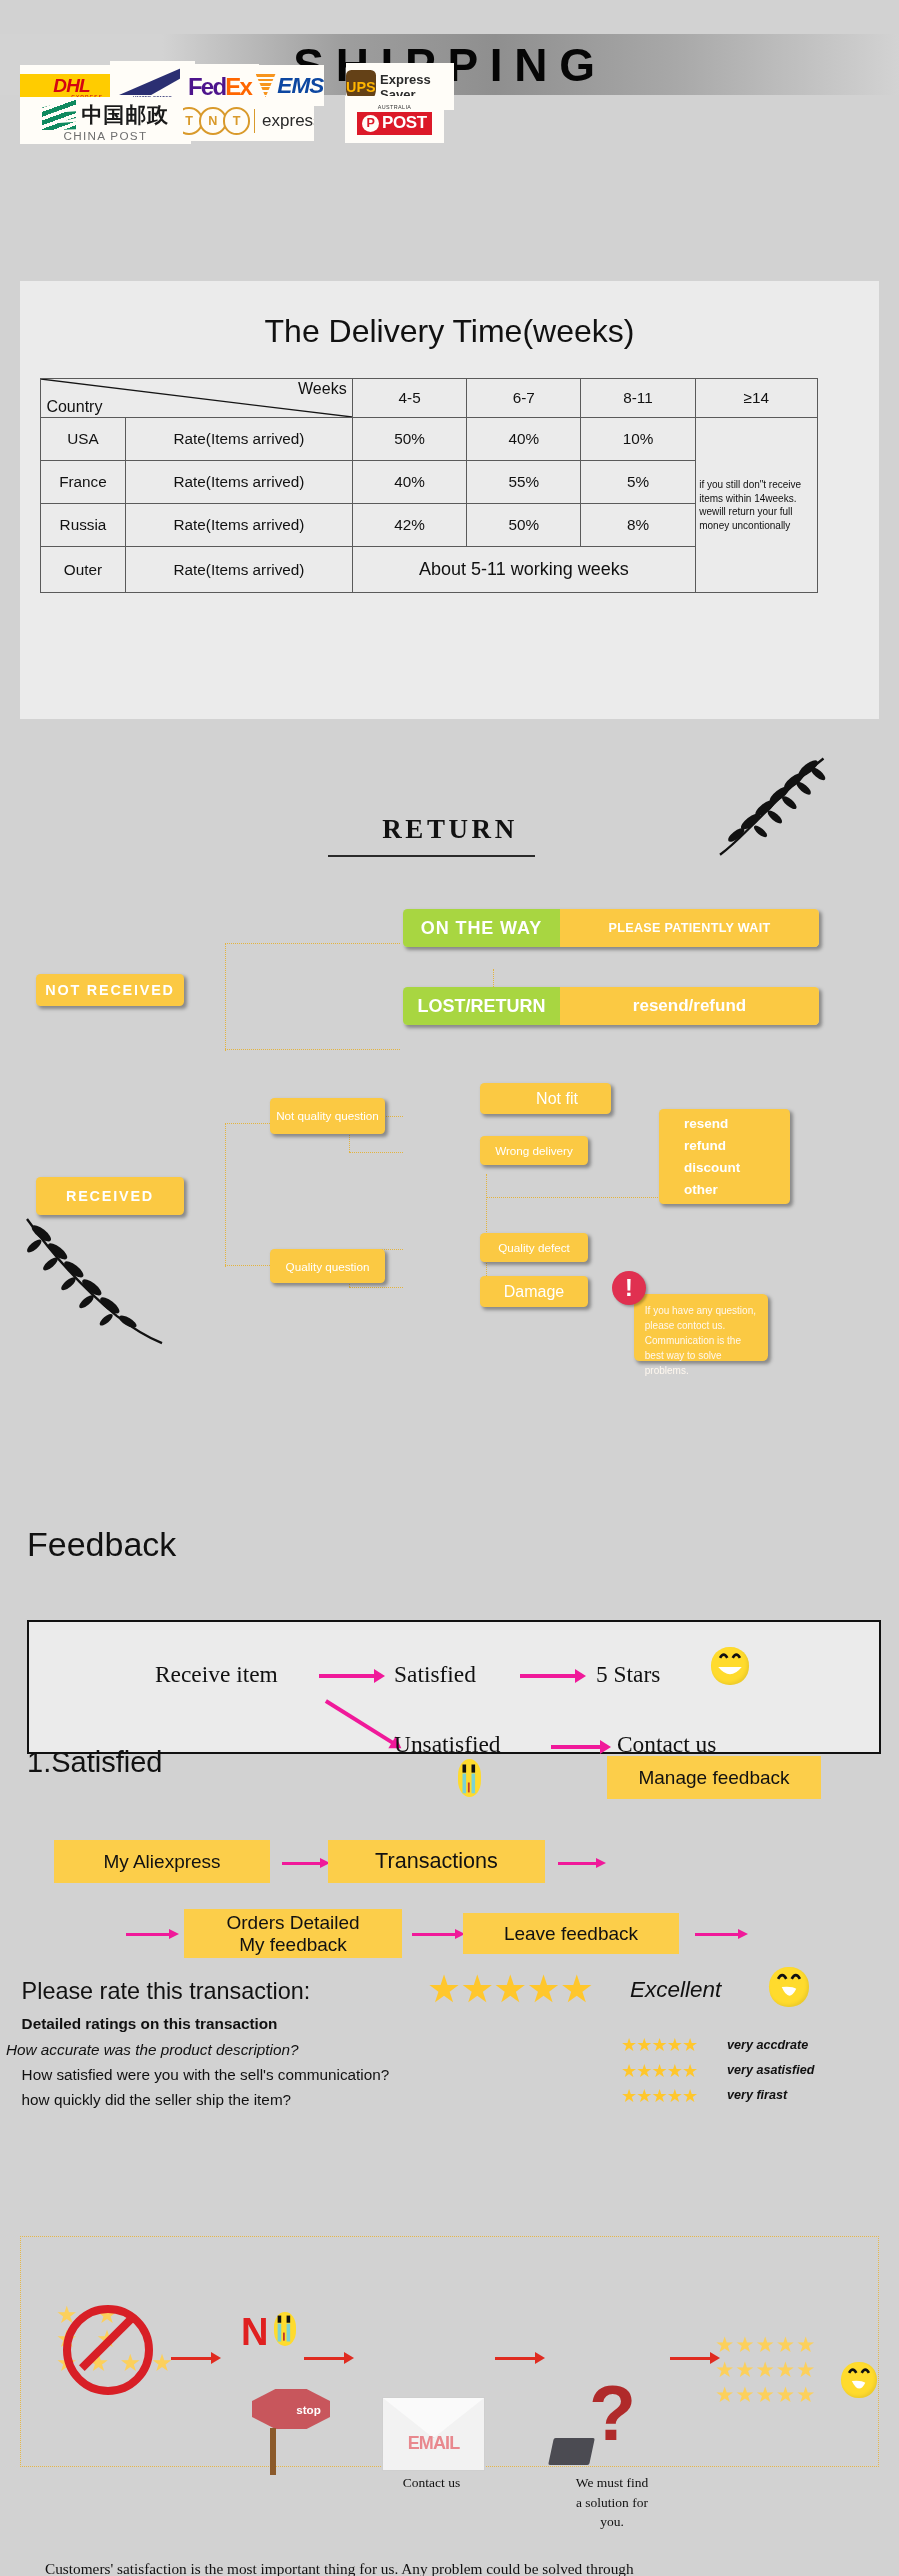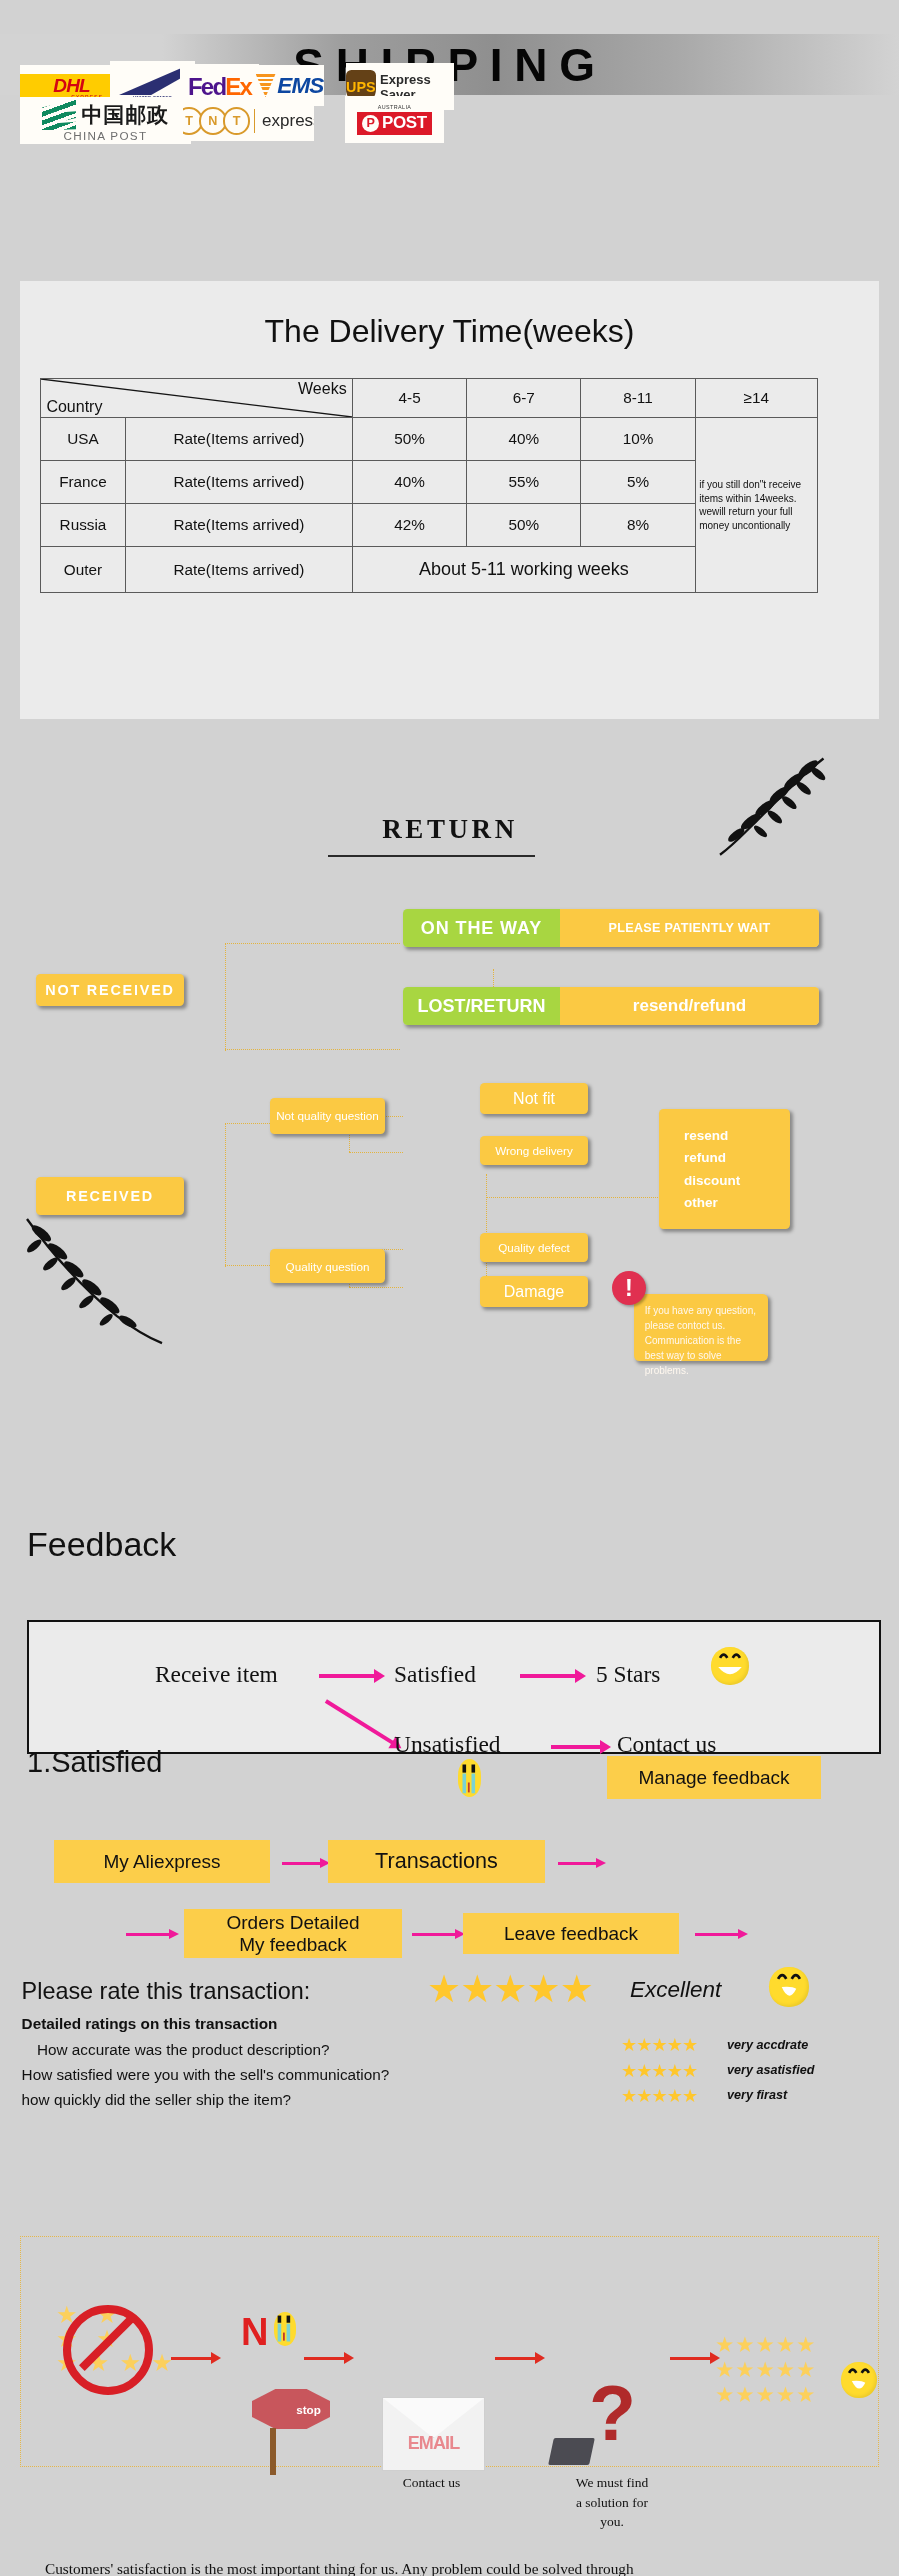--- a/index.html
+++ b/index.html
@@ -384,37 +384,37 @@
   </div>
 
   <div class="fbox fb-yellow" style="left:270px;top:1098px;width:115px;height:36px;font-size:11.7px;line-height:1.2;">
     <span>Not quality question</span>
   </div>
 
   <div class="fbox fb-yellow" style="left:270px;top:1249px;width:115px;height:34px;font-size:11.7px;">
     <span>Quality question</span>
   </div>
 
-  <div class="fbox fb-yellow" style="left:480px;top:1083px;width:108px;height:31px;font-size:16px;">
+  <div class="fbox fb-yellow" style="left:480px;top:1083px;width:108px;height:31px;font-size:16px;padding-left:23px;">
     <span>Not fit</span>
   </div>
 
   <div class="fbox fb-yellow" style="left:480px;top:1136px;width:108px;height:29px;font-size:11.7px;">
     <span>Wrong delivery</span>
   </div>
 
   <div class="fbox fb-yellow" style="left:480px;top:1233px;width:108px;height:29px;font-size:11.7px;">
     <span>Quality defect</span>
   </div>
 
   <div class="fbox fb-yellow" style="left:480px;top:1276px;width:108px;height:31px;font-size:16px;">
     <span>Damage</span>
   </div>
 
-  <div class="fbox fb-yellow" style="left:659px;top:1109px;width:106px;height:120px;flex-direction:column;justify-content:center;align-items:flex-start;padding-left:25px;">
+  <div class="fbox fb-yellow" style="left:659px;top:1109px;width:106px;height:95px;flex-direction:column;justify-content:center;align-items:flex-start;padding-left:25px;">
     <div style="font-weight:bold;font-size:13.5px;margin:3.6px 0;">resend</div>
     <div style="font-weight:bold;font-size:13.5px;margin:3.6px 0;">refund</div>
     <div style="font-weight:bold;font-size:13.5px;margin:3.6px 0;">discount</div>
     <div style="font-weight:bold;font-size:13.5px;margin:3.6px 0;">other</div>
   </div>
 
   <div class="bang" style="left:612px;top:1271px;">!</div>
   <div class="note-box" style="left:634px;top:1294px;width:112px;height:49px;">If you have any question, please contoct us. Communication is the best way to solve problems.</div>
 
   <div class="fb-head">Feedback</div>
@@ -472,21 +472,21 @@
   <div class="smiley" style="left:769px;top:1967px;width:40px;height:40px;">
     <svg width="40" height="40" viewBox="0 0 44 44">
       <path d="M10 13 q4.5 -8 9 0" stroke="#111" stroke-width="3" fill="none"></path>
       <path d="M25 13 q4.5 -8 9 0" stroke="#111" stroke-width="3" fill="none"></path>
       <path d="M14 22 q8 18 16 2 q-4 -3 -16 -2 z" fill="#fff"></path>
     </svg>
   </div>
 
   <div class="rate-sub" style="left:21.6px;top:2015px;">Detailed ratings on this transaction</div>
 
-  <div class="rate-q" style="left:37px;top:2041px;">How accurate was the product description?</div>
+  <div class="rate-q" style="left:6px;top:2041px;font-style:italic;">How accurate was the product description?</div>
   <div class="stars" style="left:621px;top:2034px;font-size:18px;">★★★★★</div>
   <div class="rate-word" style="left:727px;top:2038px;">very accdrate</div>
 
   <div class="rate-q" style="left:21.6px;top:2066px;">How satisfied were you with the sell's communication?</div>
   <div class="stars" style="left:621px;top:2060px;font-size:18px;">★★★★★</div>
   <div class="rate-word" style="left:727px;top:2063px;">very asatisfied</div>
 
   <div class="rate-q" style="left:21.6px;top:2091px;">how quickly did the seller ship the item?</div>
   <div class="stars" style="left:621px;top:2085px;font-size:18px;">★★★★★</div>
   <div class="rate-word" style="left:727px;top:2088px;">very firast</div>

